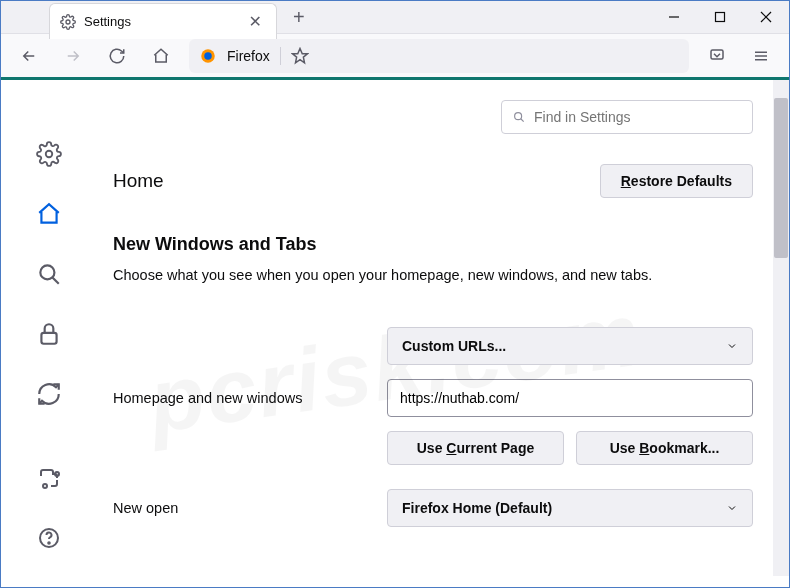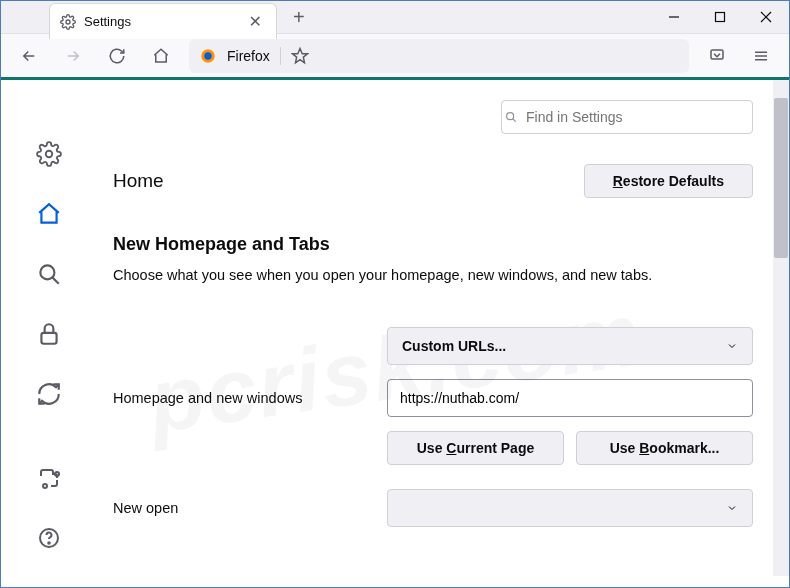--- a/index.html
+++ b/index.html
@@ -19,25 +19,25 @@
 .fx-label { font-size: 14px; color: #0c0c0d; }
 .url-sep { width: 1px; height: 18px; background: #cfcfd8; }
 .url-text { font-size: 14px; color: #5b5b66; flex: 1; }
 .content { display: flex; height: calc(100% - 90px); position: relative; }
 .sidebar { width: 96px; display: flex; flex-direction: column; align-items: center; padding-top: 56px; gap: 24px; }
 .sbtn { width: 36px; height: 36px; display: flex; align-items: center; justify-content: center; border-radius: 4px; cursor: pointer; color: #5b5b66; }
 .sbtn.active { color: #0060df; }
 .sidebar-bottom { margin-top: auto; margin-bottom: 20px; display: flex; flex-direction: column; gap: 24px; align-items: center; }
 .main { flex: 1; padding: 20px 36px 0 16px; overflow: hidden; }
 .search-row { display: flex; justify-content: flex-end; margin-bottom: 30px; }
-.search-box { width: 252px; height: 34px; border: 1px solid #cfcfd8; border-radius: 4px; display: flex; align-items: center; padding: 0 2px; gap: 8px; color: #5b5b66; }
+.search-box { width: 252px; height: 34px; border: 1px solid #cfcfd8; border-radius: 4px; display: flex; align-items: center; padding: 0 10px; gap: 8px; color: #5b5b66; }
 .search-box input { border: none; outline: none; font-size: 14px; flex: 1; background: transparent; }
 .heading-row { display: flex; justify-content: space-between; align-items: center; margin-bottom: 36px; }
 h1 { font-size: 19px; font-weight: 400; color: #0c0c0d; }
-.btn { background: #f0f0f4; border: 1px solid #cfcfd8; border-radius: 4px; padding: 8px 28px; font-size: 14px; color: #0c0c0d; cursor: pointer; font-weight: 600; }
+.btn { background: #f0f0f4; border: 1px solid #cfcfd8; border-radius: 4px; padding: 8px 20px; font-size: 14px; color: #0c0c0d; cursor: pointer; font-weight: 600; }
 h2 { font-size: 18px; font-weight: 700; color: #0c0c0d; margin-bottom: 10px; }
 .desc { font-size: 14.5px; color: #0c0c0d; margin-bottom: 42px; line-height: 1.4; }
 .form-row { display: flex; align-items: center; margin-bottom: 14px; gap: 14px; }
 .form-label { width: 260px; font-size: 14.5px; color: #0c0c0d; }
 .dropdown { flex: 1; height: 38px; background: #f0f0f4; border: 1px solid #cfcfd8; border-radius: 4px; display: flex; align-items: center; padding: 0 14px; font-size: 14px; font-weight: 600; color: #0c0c0d; cursor: pointer; position: relative; }
 .dropdown .chev { margin-left: auto; }
 .text-input { flex: 1; height: 38px; border: 1px solid #8f8f9d; border-radius: 4px; padding: 0 12px; font-size: 14px; outline: none; }
 .btn-row { display: flex; gap: 12px; margin-left: 274px; margin-bottom: 24px; }
 .btn-row .btn { flex: 1; text-align: center; }
 .scrollbar { position: absolute; right: 0; top: 0; width: 16px; height: 100%; background: #f0f0f4; }
@@ -198,21 +198,21 @@
           </svg>
         <input type="text" placeholder="Find in Settings" style="">
       </div>
     </div>
 
     <div class="heading-row">
       <h1>Home</h1>
       <button class="btn"><span class="underline-key">R</span><span>estore Defaults</span></button>
     </div>
 
-    <h2>New Homepage and Tabs</h2>
+    <h2>New Windows and Tabs</h2>
     <p class="desc">Choose what you see when you open your homepage, new windows, and new tabs.</p>
 
     <div class="form-row">
       <div class="form-label"></div>
       <div class="dropdown">
         <span>Custom URLs...</span>
         <span class="chev">
             <svg width="12" height="12" viewBox="0 0 24 24" fill="none" stroke="#0c0c0d" stroke-width="2">
               <path d="M6 9l6 6 6-6"></path>
             </svg>
@@ -226,20 +226,21 @@
     </div>
 
     <div class="btn-row">
       <button class="btn">Use <span class="underline-key">C</span><span>urrent Page</span></button>
       <button class="btn">Use <span class="underline-key">B</span><span>ookmark...</span></button>
     </div>
 
     <div class="form-row">
       <div class="form-label">New open</div>
       <div class="dropdown">
+        <span>Firefox Home (Default)</span>
         <span class="chev">
             <svg width="12" height="12" viewBox="0 0 24 24" fill="none" stroke="#0c0c0d" stroke-width="2">
               <path d="M6 9l6 6 6-6"></path>
             </svg>
           </span>
       </div>
     </div>
   </div>
 
   <div class="scrollbar">

